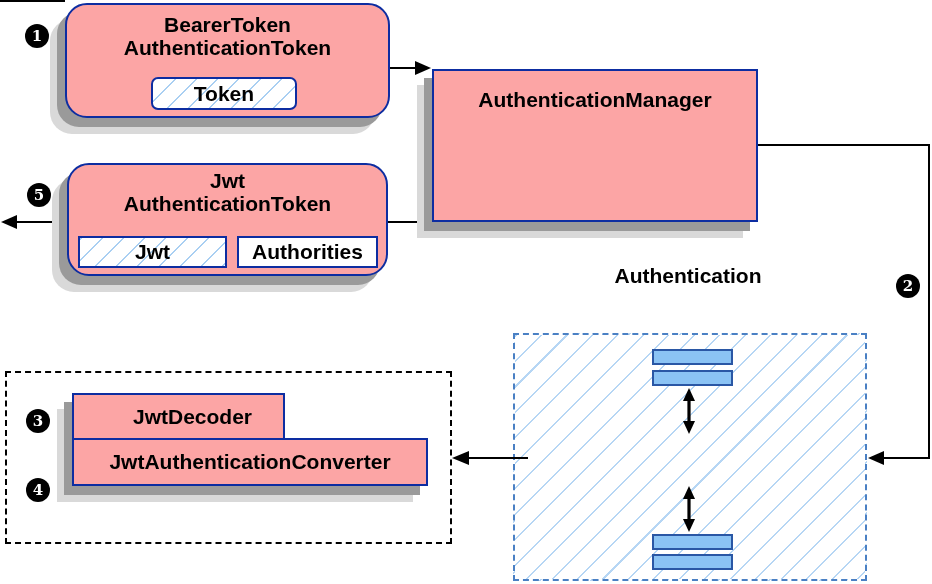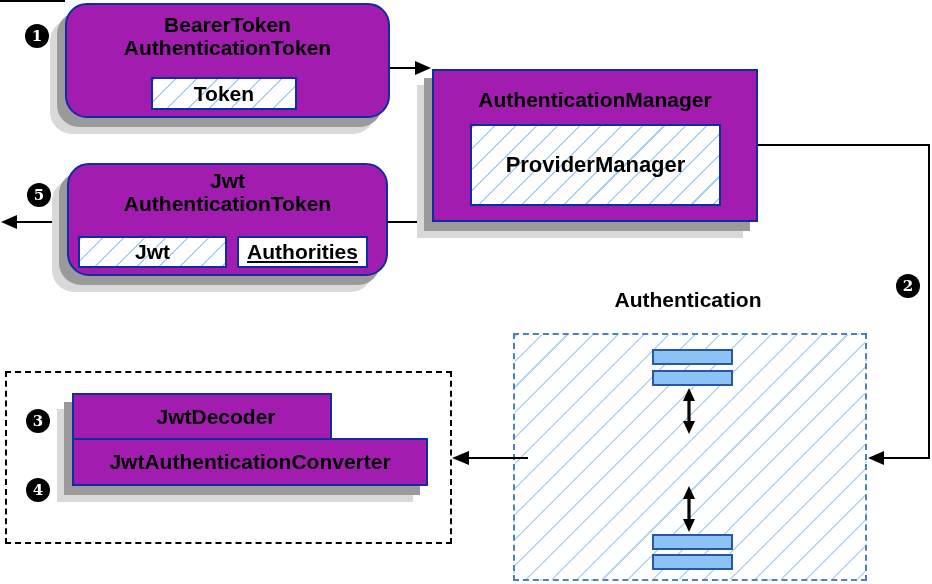--- a/index.html
+++ b/index.html
@@ -22,21 +22,21 @@
     border-left: 16px solid #000;
   }
   .ah-left { 
     position: absolute; width: 0; height: 0; z-index: 3;
     border-top: 7px solid transparent; border-bottom: 7px solid transparent;
     border-right: 16px solid #000;
   }
   
   .node {
     position: absolute; z-index: 4;
-    background: #a21caf;
+    background: #fca5a5;
     border: 2px solid #0d2da1;
     box-shadow: -8px 9px 0 0 #9a9a9a, -15px 16px 0 0 #d9d9d9;
   }
   .round { border-radius: 22px; }
   .box-title {
     width: 100%; text-align: center;
     font-weight: bold; font-size: 21px; line-height: 23px;
   }
   .center-label {
     width: 100%; height: 100%;
@@ -109,48 +109,45 @@
 
   <div class="providers-group" style="left:513px; top:333px; width:354px; height:248px;"></div>
 
   <div class="decoders-group" style="left:5px; top:371px; width:447px; height:173px;"></div>
 
   <div class="node round" style="left:65px; top:3px; width:325px; height:115px;">
     <div class="box-title" style="padding-top:8px;">
       <div>BearerToken</div>
       <div>AuthenticationToken</div>
     </div>
-    <div class="field hatch" style="left:84px; top:72px; width:146px; height:33px;">
+    <div class="field hatch" style="left:84px; top:72px; width:146px; height:33px;border-radius:7px;">
       <span>Token</span>
     </div>
   </div>
 
   <div class="node" style="left:432px; top:69px; width:326px; height:153px;">
     <div class="box-title" style="padding-top:17px;">
       <div>AuthenticationManager</div>
-    </div>
-    <div class="field hatch" style="left:36px; top:53px; width:251px; height:82px; font-size:22px;">
-      <span>ProviderManager</span>
     </div>
   </div>
 
   <div class="node round" style="left:67px; top:163px; width:321px; height:113px;">
     <div class="box-title" style="padding-top:4px;">
       <div>Jwt</div>
       <div>AuthenticationToken</div>
     </div>
     <div class="field hatch" style="left:9px; top:71px; width:149px; height:32px;">
       <span>Jwt</span>
     </div>
-    <div class="field" style="left:168px; top:71px; width:131px; height:32px;text-decoration:underline;">
+    <div class="field" style="left:168px; top:71px; width:141px; height:32px;">
       <span>Authorities</span>
     </div>
   </div>
 
-  <div class="grouplabel" style="left:557px; top:265px; width:262px;margin-top:24px;">
+  <div class="grouplabel" style="left:557px; top:265px; width:262px;">
     <div>Authentication</div>
   </div>
 
   <div class="stackrect" style="left:652px; top:349px;"></div>
   <div class="stackrect" style="left:652px; top:370px;"></div>
 
   <svg class="dbl-arrow" style="left:680px; top:388px;" width="18" height="46" viewBox="0 0 18 46">
     <polygon points="9,0 3,13 15,13" fill="#000"></polygon>
     <rect x="7.4" y="10" width="3.2" height="26" fill="#000"></rect>
     <polygon points="9,46 3,33 15,33" fill="#000"></polygon>
@@ -159,21 +156,21 @@
 
   <svg class="dbl-arrow" style="left:680px; top:486px;" width="18" height="46" viewBox="0 0 18 46">
     <polygon points="9,0 3,13 15,13" fill="#000"></polygon>
     <rect x="7.4" y="10" width="3.2" height="26" fill="#000"></rect>
     <polygon points="9,46 3,33 15,33" fill="#000"></polygon>
   </svg>
 
   <div class="stackrect" style="left:652px; top:534px;"></div>
   <div class="stackrect" style="left:652px; top:554px;"></div>
 
-  <div class="node" style="left:72px; top:393px; width:260px; height:48px;padding-left:28px;">
+  <div class="node" style="left:72px; top:393px; width:213px; height:48px;padding-left:28px;">
     <div class="center-label">JwtDecoder</div>
   </div>
 
   <div class="node" style="left:72px; top:438px; width:356px; height:48px;">
     <div class="center-label">JwtAuthenticationConverter</div>
   </div>
 
   <div class="badge" style="left:25px; top:24px;">
     <span>1</span>
   </div>

